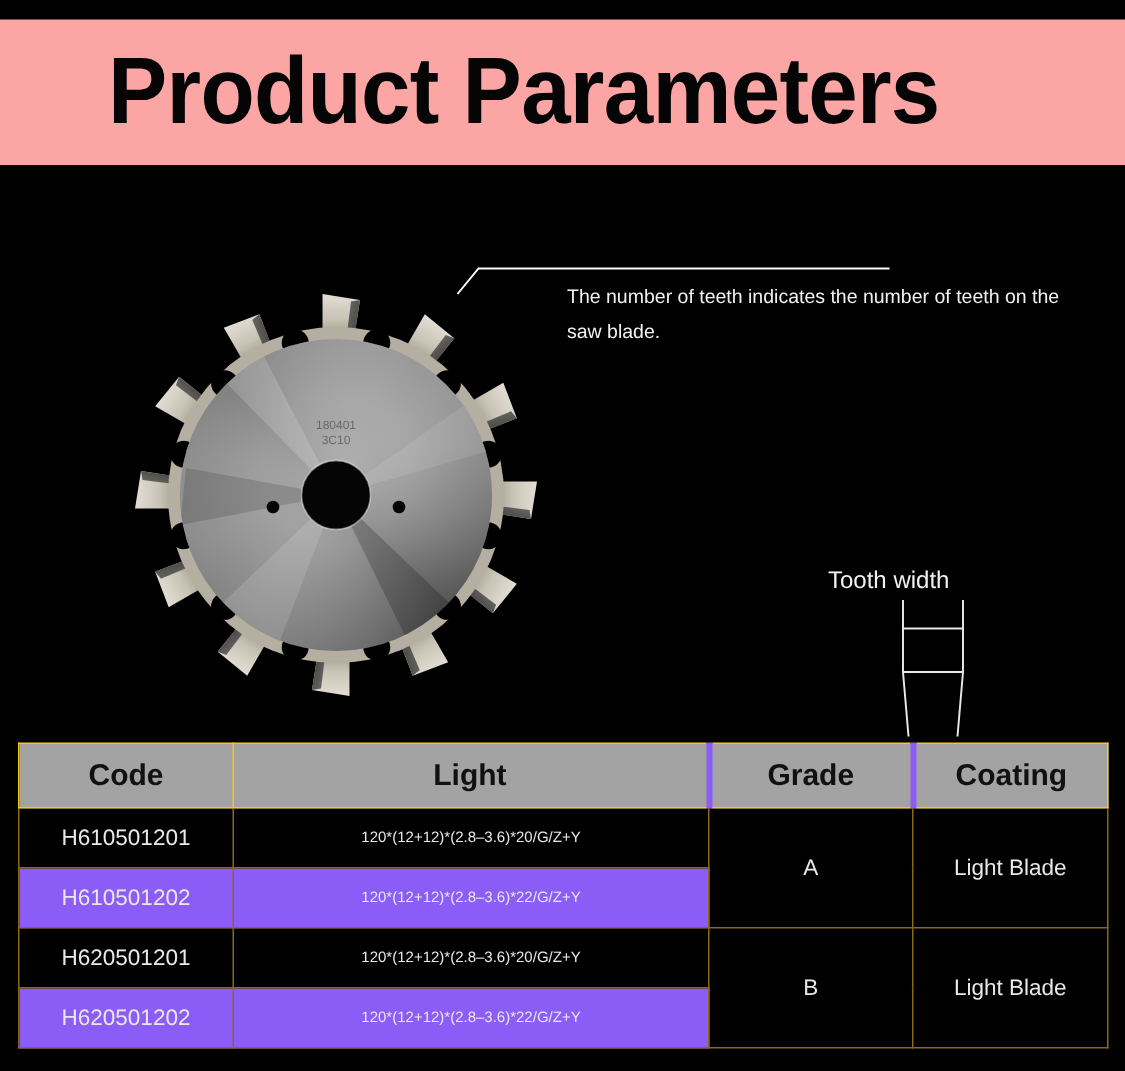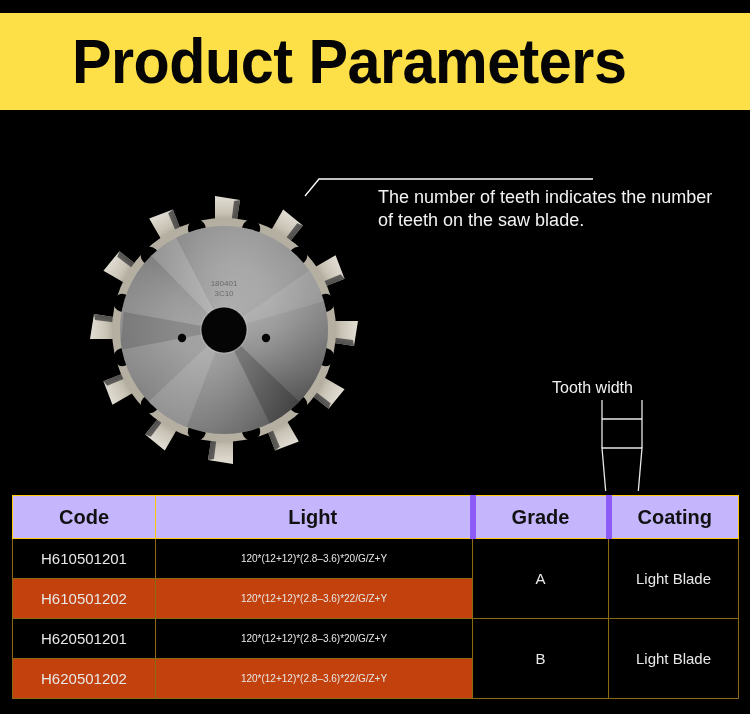--- a/index.html
+++ b/index.html
@@ -16,21 +16,21 @@
     position: relative;
   }
 
   
   .banner {
     position: absolute;
     left: 0;
     top: 13px;
     width: 750px;
     height: 97px;
-    background: #fde047;
+    background: #fca5a5;
     display: flex;
     align-items: center;
   }
   .banner-title {
     margin-left: 72px;
     color: #050505;
     font-family: "Liberation Sans Narrow", "Liberation Sans", sans-serif;
     font-size: 63px;
     font-weight: bold;
     letter-spacing: -0.5px;
@@ -67,21 +67,21 @@
     left: 295px;
     top: 36px;
     width: 300px;
     height: 26px;
   }
   .callout-text {
     position: absolute;
     left: 378px;
     top: 50px;
     width: 352px;
-    font-size: 18px;
+    font-size: 13px;
     line-height: 23px;
     color: #f2f2f2;
     font-weight: 400;
   }
 
   
   .tooth-label {
     position: absolute;
     left: 552px;
     top: 243px;
@@ -103,41 +103,41 @@
     left: 12px;
     top: 495px;
     width: 726px;
   }
   table.spec {
     width: 726px;
     border-collapse: collapse;
     table-layout: fixed;
   }
   table.spec th {
-    background: #c4b5fd;
+    background: #a3a3a3;
     color: #111111;
     font-size: 20px;
     font-weight: bold;
     height: 42px;
     padding: 0;
     text-align: center;
     border: 1px solid #ffc709;
   }
-  table.spec th.sep-left { border-left: 6px solid #8b5cf6; }
+  table.spec th.sep-left { border-left: 4px solid #8b5cf6; }
   table.spec td {
     height: 39px;
     padding: 0 6px;
     text-align: center;
     font-size: 10px;
     color: #e8e8e8;
     border: 1px solid #8a6b14;
     background: #000000;
     white-space: nowrap;
   }
-  table.spec tr.alt td.striped { background: #c2410c; }
+  table.spec tr.alt td.striped { background: #8b5cf6; }
   table.spec td.code { font-size: 15px; }
   table.spec td.grade,
   table.spec td.coating {
     background: #000000;
     font-size: 15px;
     border-color: #8a6b14;
   }
   .col-code    { width: 143px; }
   .col-size    { width: 317px; }
   .col-grade   { width: 136px; }

